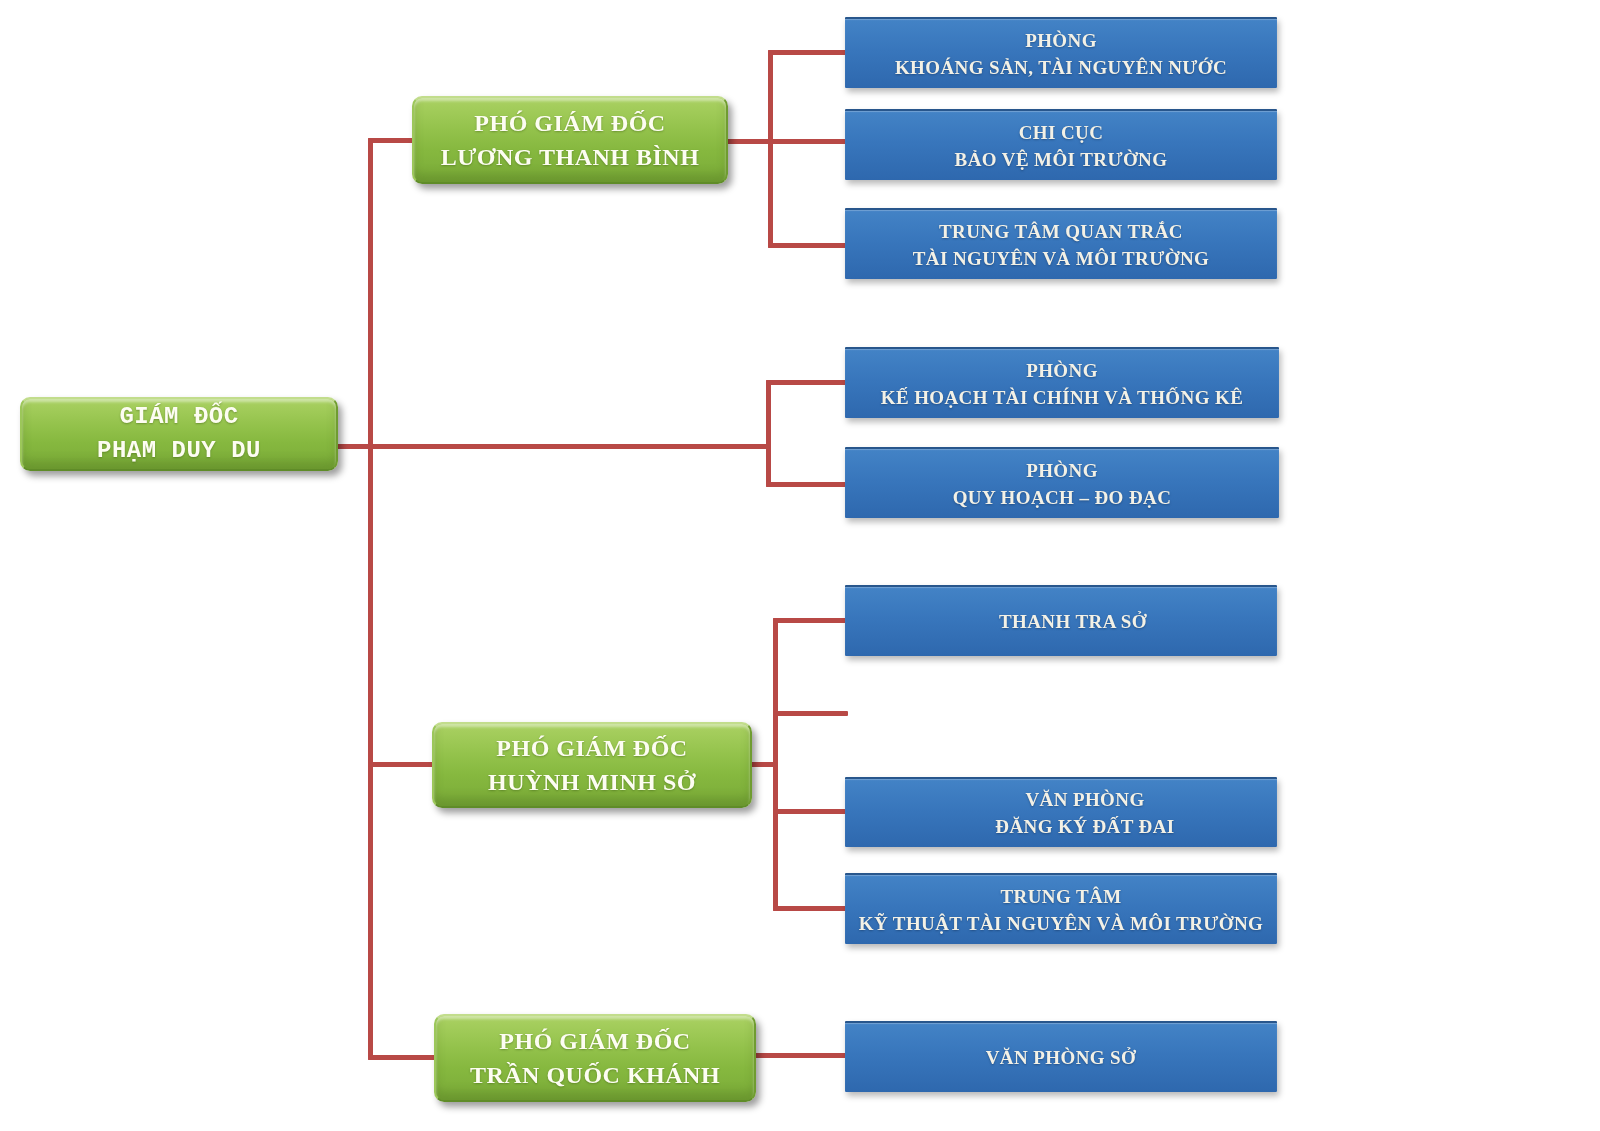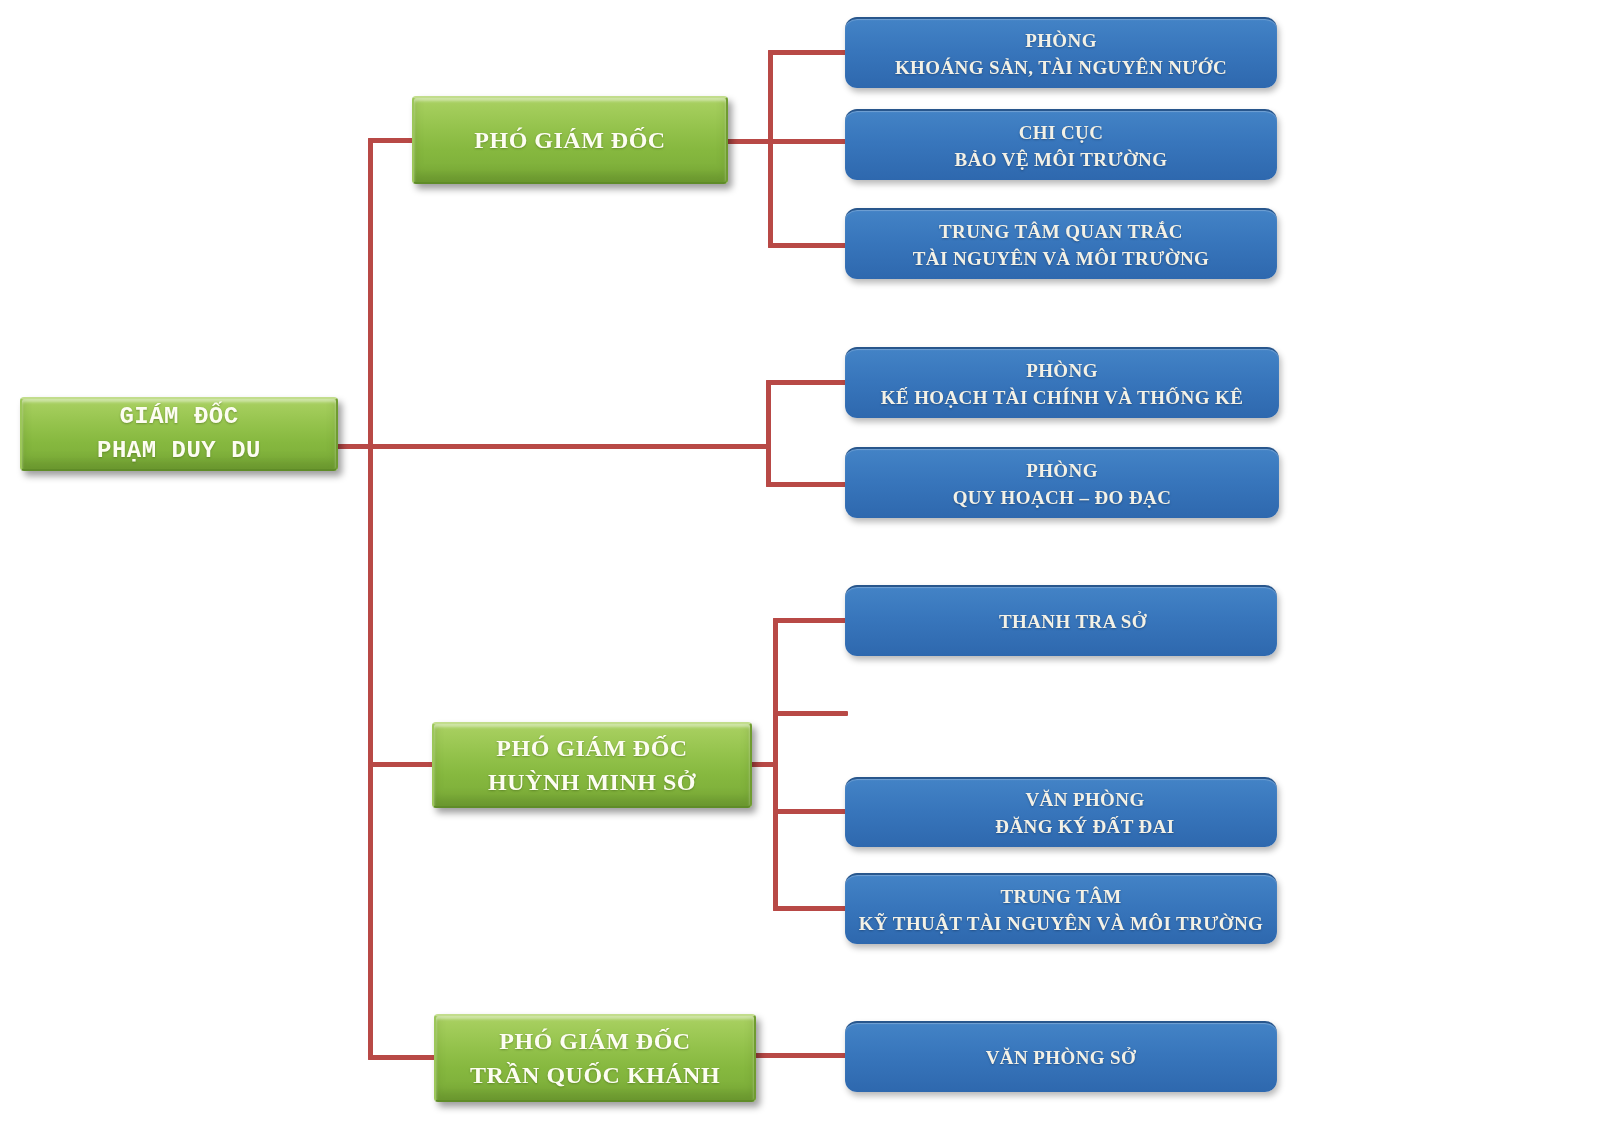--- a/index.html
+++ b/index.html
@@ -21,39 +21,39 @@
     position:absolute;
     display:flex;flex-direction:column;justify-content:center;align-items:center;
     text-align:center;
     color:#fdfdf2;
     font-weight:bold;
     font-size:24px;line-height:34px;
     letter-spacing:.5px;
     background:linear-gradient(180deg,#aad162 0%,#93c24b 38%,#86b83f 62%,#7aab38 100%);
     border:2px solid;
     border-color:#c2dd8c #6f9c30 #5f8c28 #9cc75a;
-    border-radius:4px;
+    border-radius:10px;
     box-shadow:inset 0 3px 3px rgba(255,255,255,.45),
                inset 0 -8px 10px rgba(60,90,20,.25),
                4px 5px 7px rgba(0,0,0,.38);
     text-shadow:0 1px 2px rgba(60,90,20,.45);
     box-sizing:border-box;
   }
   
   .dept{
     position:absolute;
     display:flex;flex-direction:column;justify-content:center;align-items:center;
     text-align:center;
     color:#f3f1e6;
     font-weight:bold;
     font-size:19px;line-height:27px;
     letter-spacing:.4px;
     background:linear-gradient(180deg,#4383c6 0%,#3876bc 45%,#2e68ae 100%);
     border-top:2px solid #28568c;
-    border-radius:12px;
+    border-radius:1px;
     box-shadow:inset 0 1px 1px rgba(255,255,255,.25),
                2px 4px 6px rgba(0,0,0,.28);
     text-shadow:0 1px 2px rgba(20,50,90,.5);
     box-sizing:border-box;
   }
   .mgr span,.dept span{display:block;width:100%;}
 </style>
 </head>
 <body>
 
@@ -94,20 +94,21 @@
 
   <div class="line" style="left:754px;top:1053px;width:94px;height:5px;"></div>
 
   <div class="mgr" style="left:20px;top:397px;width:318px;height:74px;font-family:Liberation Mono, monospace;">
     <span>GIÁM ĐỐC</span>
     <span>PHẠM DUY DU</span>
   </div>
 
   <div class="mgr" style="left:412px;top:96px;width:316px;height:88px;">
     <span>PHÓ GIÁM ĐỐC</span>
+    <span>LƯƠNG THANH BÌNH</span>
   </div>
 
   <div class="mgr" style="left:432px;top:722px;width:320px;height:86px;">
     <span>PHÓ GIÁM ĐỐC</span>
     <span>HUỲNH MINH SỞ</span>
   </div>
 
   <div class="mgr" style="left:434px;top:1014px;width:322px;height:88px;">
     <span>PHÓ GIÁM ĐỐC</span>
     <span>TRẦN QUỐC KHÁNH</span>

